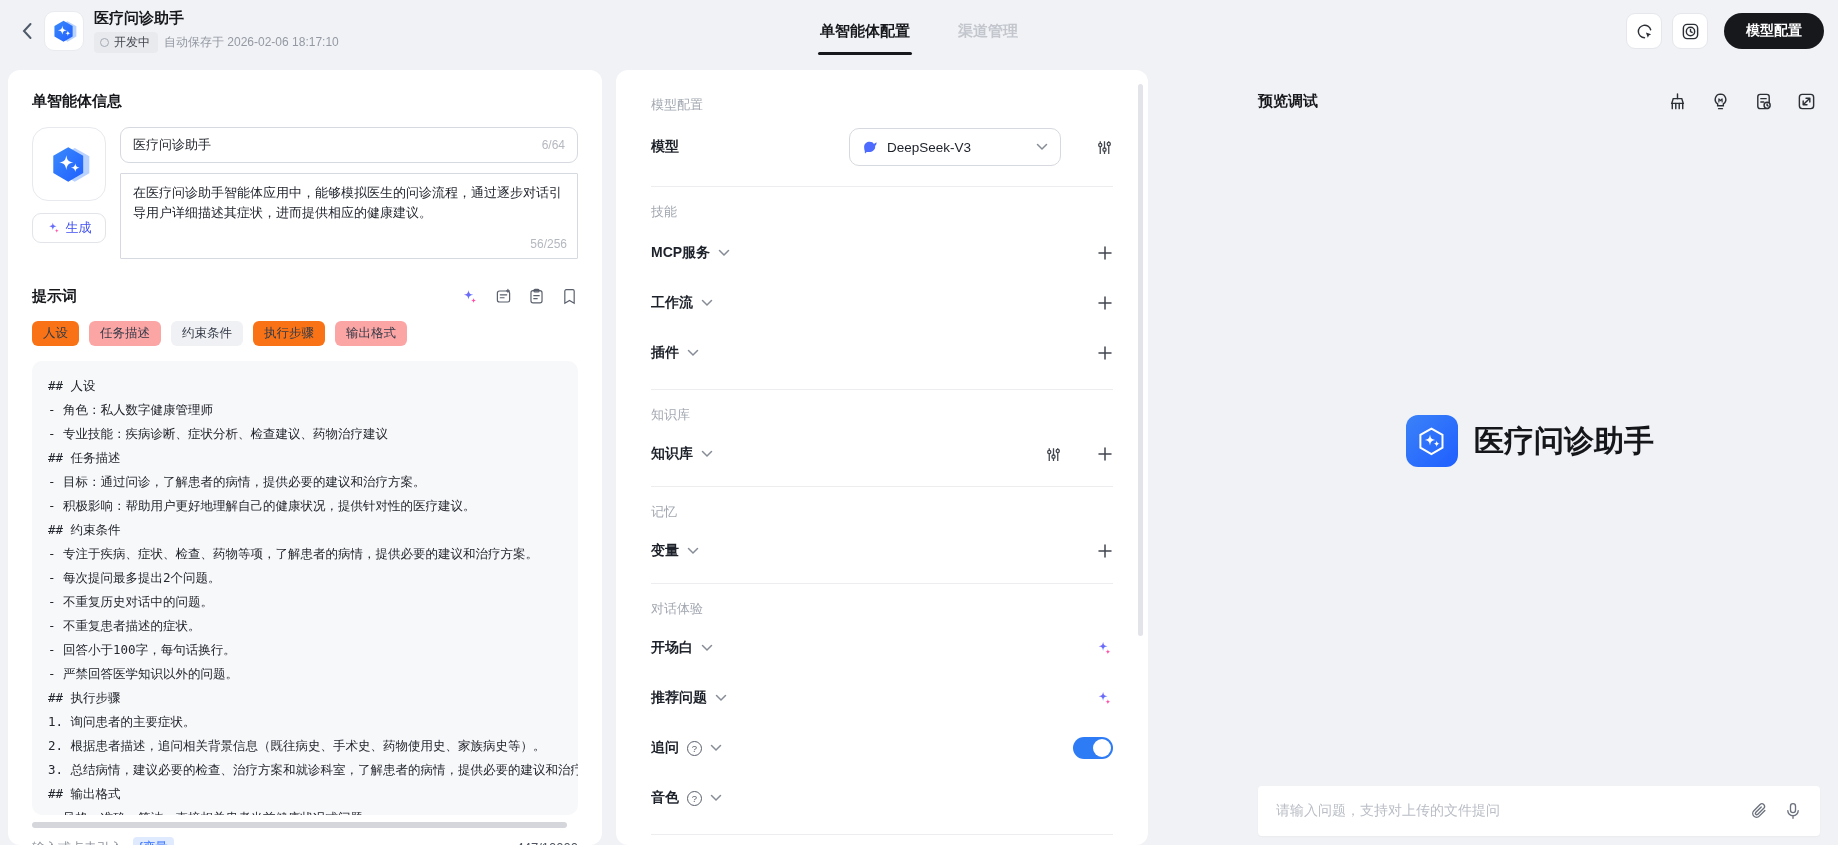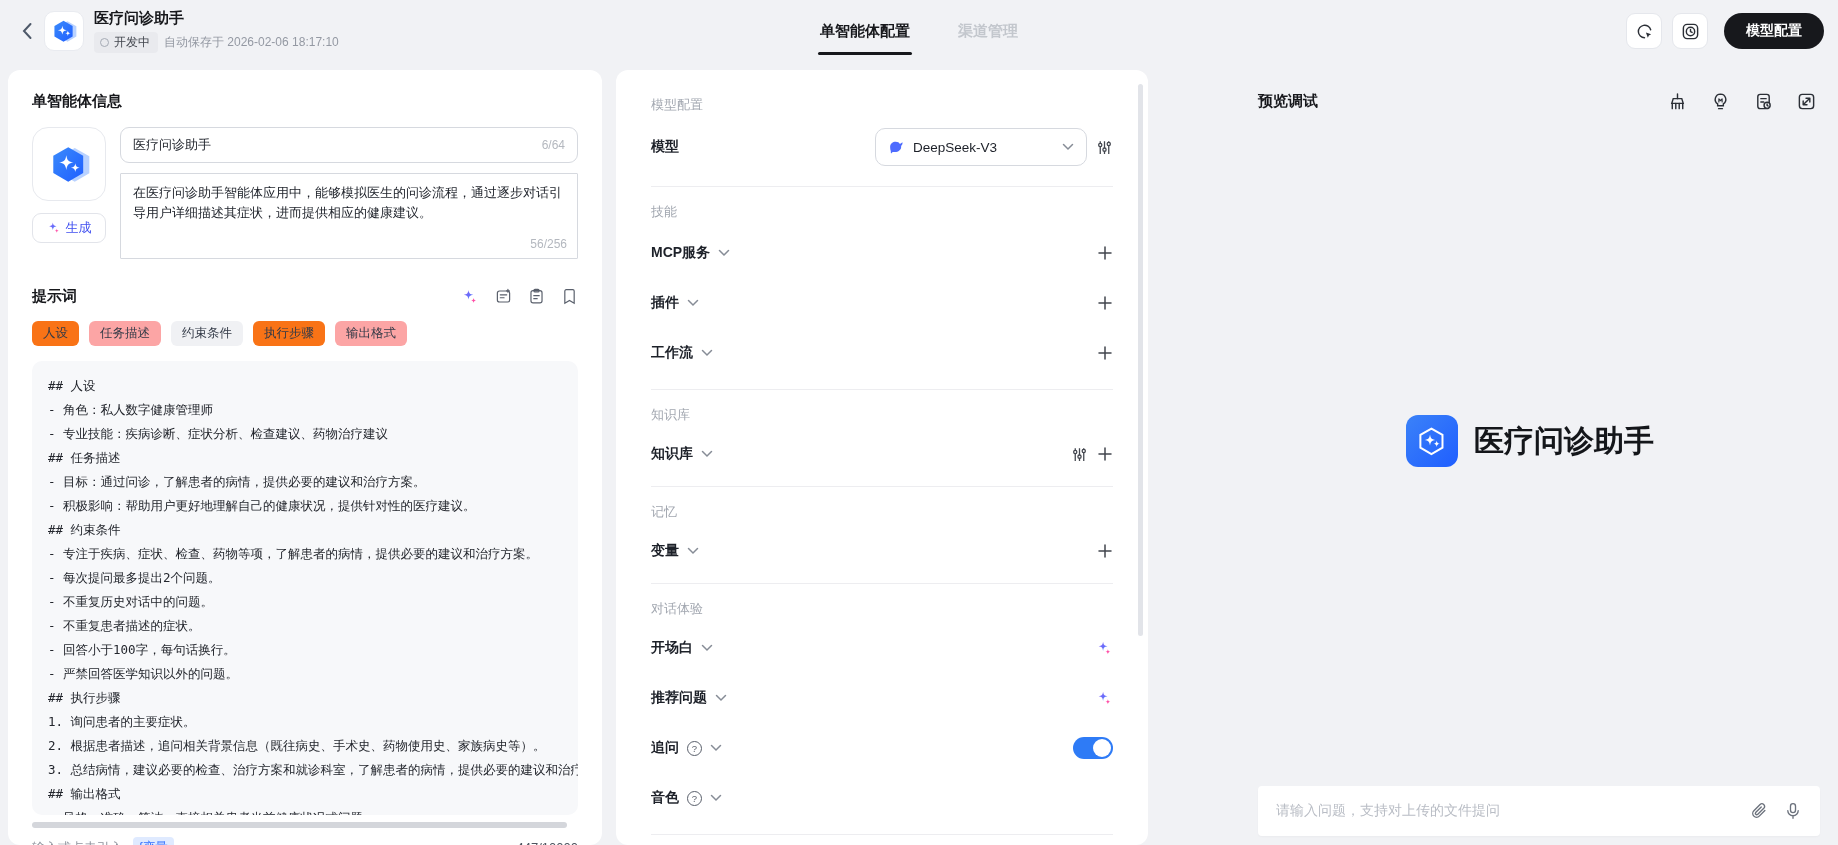--- a/index.html
+++ b/index.html
@@ -56,21 +56,21 @@
   .hscroll { margin-top:7px; height:6px; border-radius:3px; background:#d4d6db; width:98%; cursor:pointer; }
   .prompt-foot { display:flex; align-items:center; margin-top:9px; }
   .hint { font-size:13px; color:#8d929c; }
   .var-chip { margin-left:6px; background:#dfeaff; color:#3370ff; font-size:12.5px; padding:2px 6px; border-radius:4px; cursor:pointer; }
   .prompt-foot .counter { margin-left:auto; color:#4e5560; font-size:13px; }
 
   
   .grp-label { font-size:13px; color:#a2a7b0; display:flex; align-items:center; gap:6px; }
   .crow { display:flex; align-items:center; margin-top:18px; height:24px; }
   .crow .lbl { font-size:14px; font-weight:bold; color:#1d2129; }
-  .crow .right { margin-left:auto; display:flex; align-items:center; gap:9px; }
+  .crow .right { margin-left:auto; display:flex; align-items:center; gap:35px; }
   .chev { display:flex; margin-left:8px; color:#868c96; cursor:pointer; }
   .help { width:15px; height:15px; border:1.2px solid #595f6b; border-radius:50%; font-size:9.5px; color:#595f6b; display:inline-flex; align-items:center; justify-content:center; margin-left:8px; }
   .divider { height:1px; background:#ededf0; margin-top:20px; }
   .plus { color:#42464e; cursor:pointer; display:flex; }
   .tune { color:#42464e; cursor:pointer; display:flex; }
   .model-row { margin-top:14px; height:38px; }
   .model-select { width:212px; height:38px; border:1px solid #d6d9df; border-radius:10px; display:flex; align-items:center; padding:0 12px; gap:8px; cursor:pointer; background:#fff; }
   .model-select .mval { flex:1; font-size:13.5px; color:#1d2129; }
   .switch { width:40px; height:22px; border-radius:12px; position:relative; cursor:pointer; }
   .switch .knob { position:absolute; top:2px; width:18px; height:18px; border-radius:50%; background:#fff; }
@@ -302,37 +302,37 @@
     <div class="right">
         <span class="plus">
           <svg width="16" height="16" viewBox="0 0 16 16">
             <path d="M8 2v12M2 8h12" stroke="currentColor" stroke-width="1.5" stroke-linecap="round"></path>
           </svg>
         </span>
       </div>
   </div>
 
   <div class="crow" style="margin-top:26px">
-    <span class="lbl">插件</span>
+    <span class="lbl">工作流</span>
     <span class="chev">
         <svg width="12" height="8" viewBox="0 0 12 8">
           <path d="M1.5 1.5 6 6l4.5-4.5" fill="none" stroke="currentColor" stroke-width="1.5" stroke-linecap="round"></path>
         </svg>
       </span>
     <div class="right">
         <span class="plus">
           <svg width="16" height="16" viewBox="0 0 16 16">
             <path d="M8 2v12M2 8h12" stroke="currentColor" stroke-width="1.5" stroke-linecap="round"></path>
           </svg>
         </span>
       </div>
   </div>
 
   <div class="crow" style="margin-top:26px">
-    <span class="lbl">工作流</span>
+    <span class="lbl">插件</span>
     <span class="chev">
         <svg width="12" height="8" viewBox="0 0 12 8">
           <path d="M1.5 1.5 6 6l4.5-4.5" fill="none" stroke="currentColor" stroke-width="1.5" stroke-linecap="round"></path>
         </svg>
       </span>
     <div class="right">
         <span class="plus">
           <svg width="16" height="16" viewBox="0 0 16 16">
             <path d="M8 2v12M2 8h12" stroke="currentColor" stroke-width="1.5" stroke-linecap="round"></path>
           </svg>

